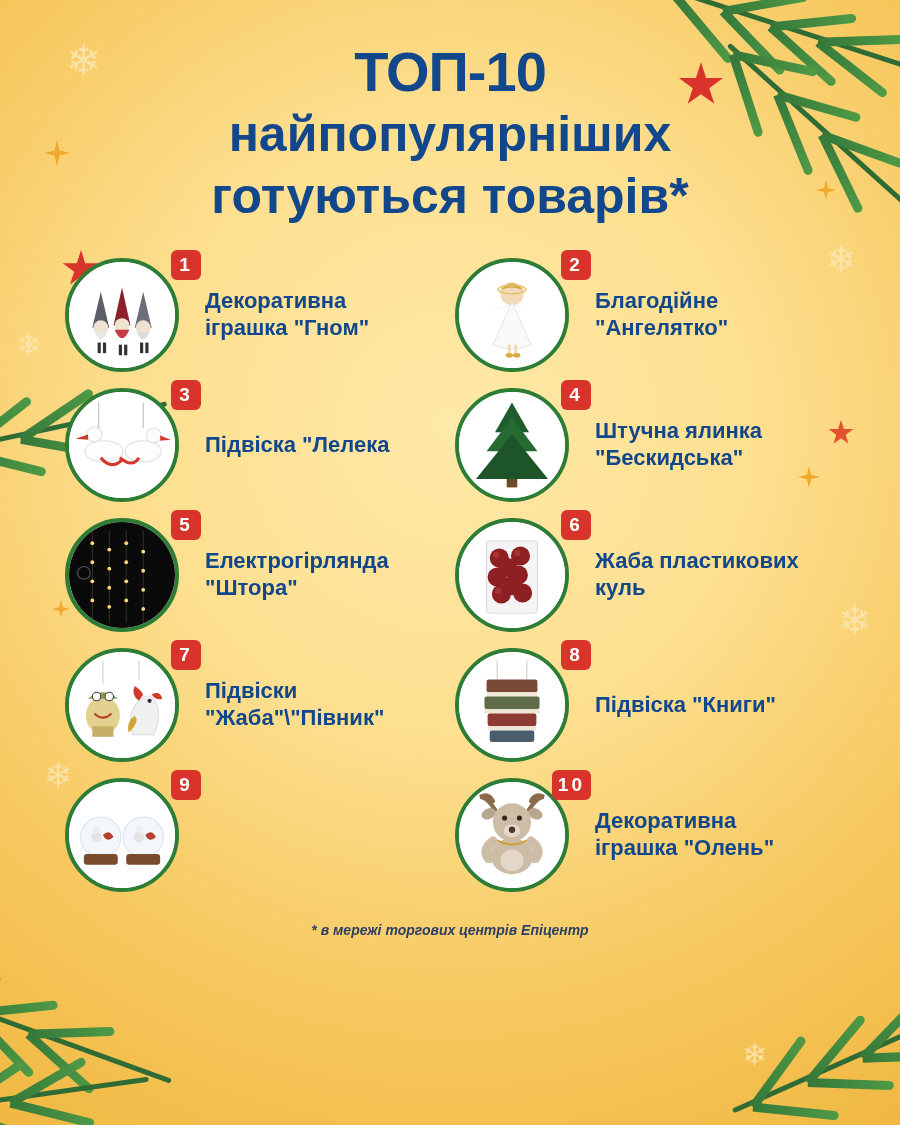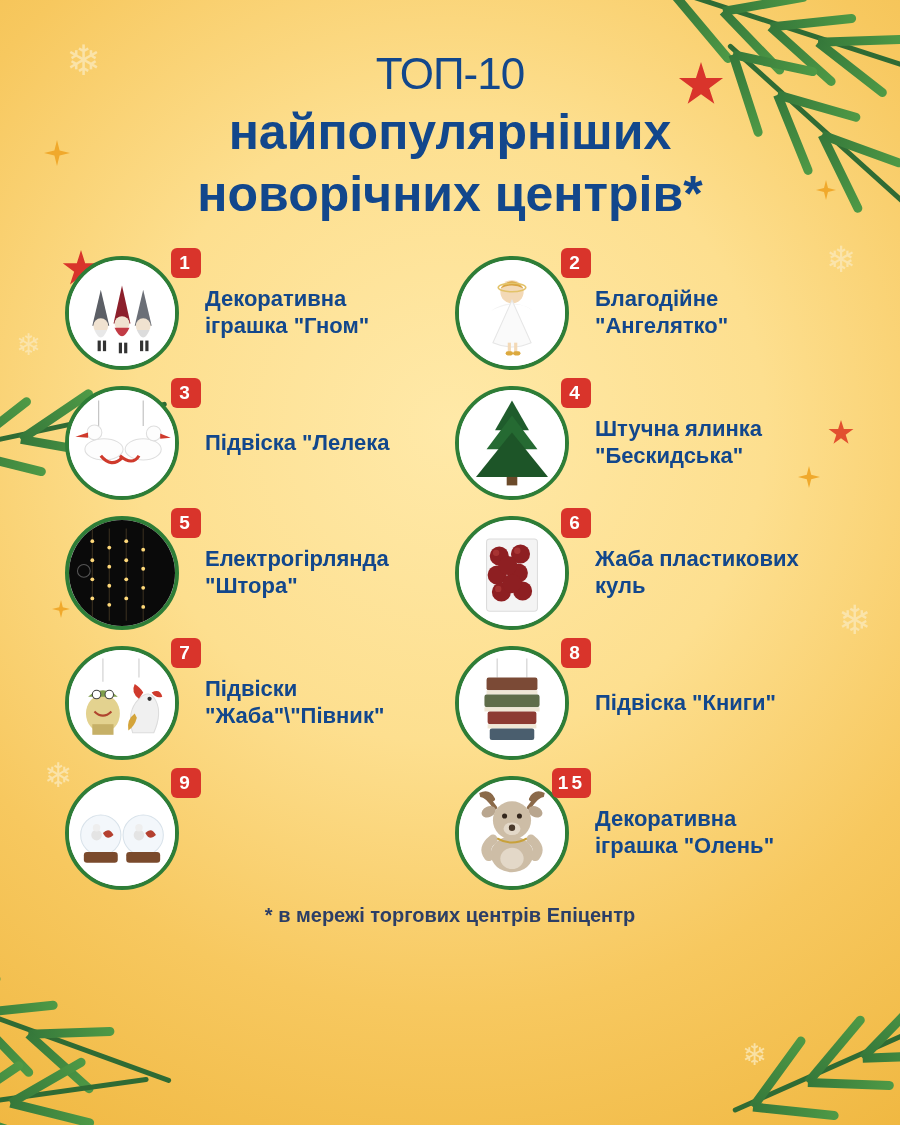--- a/index.html
+++ b/index.html
@@ -72,26 +72,26 @@
   }
 
   
   .header {
     position: relative;
     padding-top: 44px;
     text-align: center;
     z-index: 3;
   }
   .title-top {
-    font-size: 44px;
-    font-weight: normal;
+    font-size: 56px;
+    font-weight: bold;
     color: #12478c;
     letter-spacing: -1px;
     line-height: 1;
-    margin: 8px;
+    margin: 0;
   }
   .title-line {
     font-size: 50px;
     font-weight: bold;
     color: #12478c;
     line-height: 1.12;
     margin: 6px 0 0 0;
   }
   .subtitle {
     margin: 22px 0 0 0;
@@ -159,22 +159,23 @@
     color: #12478c;
     line-height: 1.22;
     max-width: 215px;
   }
 
   
   .footnote {
     position: relative;
     z-index: 3;
     text-align: center;
-    margin-top: 14px;
-    font-size: 20px;
+    margin-top: 30px;
+    font-size: 14px;
+    font-style: italic;
     font-weight: bold;
     color: #2c3e66;
   }
 </style>
 </head>
 <body>
 
 <div class="poster">
 
   <div class="deco snowflake" style="left:66px; top:40px;">❄</div>
@@ -249,21 +250,21 @@
     <div class="needle" style="left:20px;  transform:rotate(30deg);"></div>
     <div class="needle" style="left:80px;  transform:rotate(-26deg);"></div>
     <div class="needle" style="left:80px;  transform:rotate(26deg);"></div>
     <div class="needle" style="left:140px; transform:rotate(-22deg);"></div>
     <div class="needle" style="left:140px; transform:rotate(22deg);"></div>
   </div>
 
   <div class="header">
     <h1 class="title-top">ТОП-10</h1>
     <div class="title-line">найпопулярніших</div>
-    <div class="title-line">новорічних центрів*</div>
+    <div class="title-line">готуються товарів*</div>
   </div>
 
   <div class="grid">
 
     <div class="item">
       <div class="thumb-wrap">
         <div class="thumb">
           <svg viewBox="0 0 100 100" aria-hidden="true">
             <rect width="100" height="100" fill="#fff"></rect>
             <g>
@@ -498,21 +499,21 @@
             <circle cx="50" cy="45" r="3" fill="#4a3a2c"></circle>
             <circle cx="43" cy="34" r="2.4" fill="#33261c"></circle>
             <circle cx="57" cy="34" r="2.4" fill="#33261c"></circle>
             <ellipse cx="50" cy="70" rx="20" ry="17" fill="#cdbda6"></ellipse>
             <ellipse cx="50" cy="74" rx="11" ry="10" fill="#e3d8c8"></ellipse>
             <path d="M32 56 q-10 8 -4 16" stroke="#cdbda6" stroke-width="9" fill="none" stroke-linecap="round"></path>
             <path d="M68 56 q10 8 4 16" stroke="#cdbda6" stroke-width="9" fill="none" stroke-linecap="round"></path>
             <path d="M36 55 q14 8 28 0" stroke="#c8a13a" stroke-width="2" fill="none"></path>
           </svg>
         </div>
-        <div class="rank">15</div>
+        <div class="rank">10</div>
       </div>
       <div class="item-label">Декоративна іграшка "Олень"</div>
     </div>
 
   </div>
 
   <div class="footnote">* в мережі торгових центрів Епіцентр</div>
 </div>
 
 </body></html>

